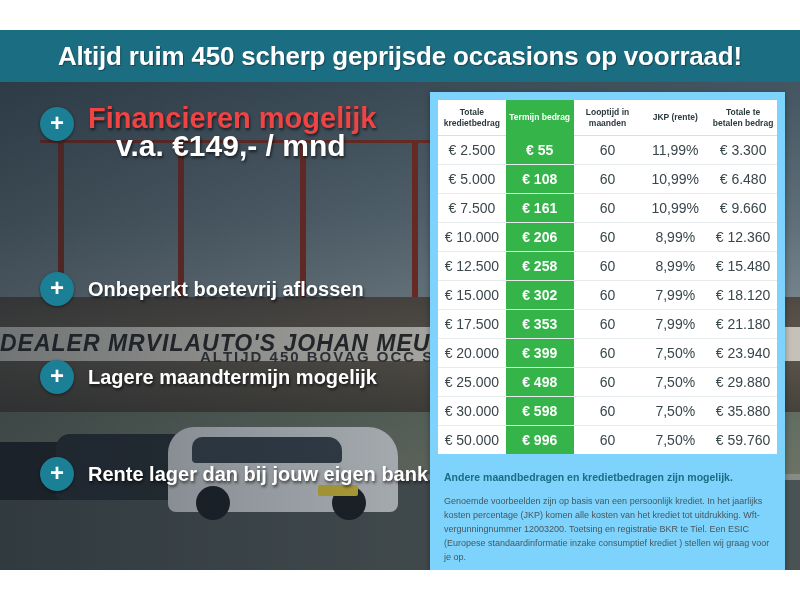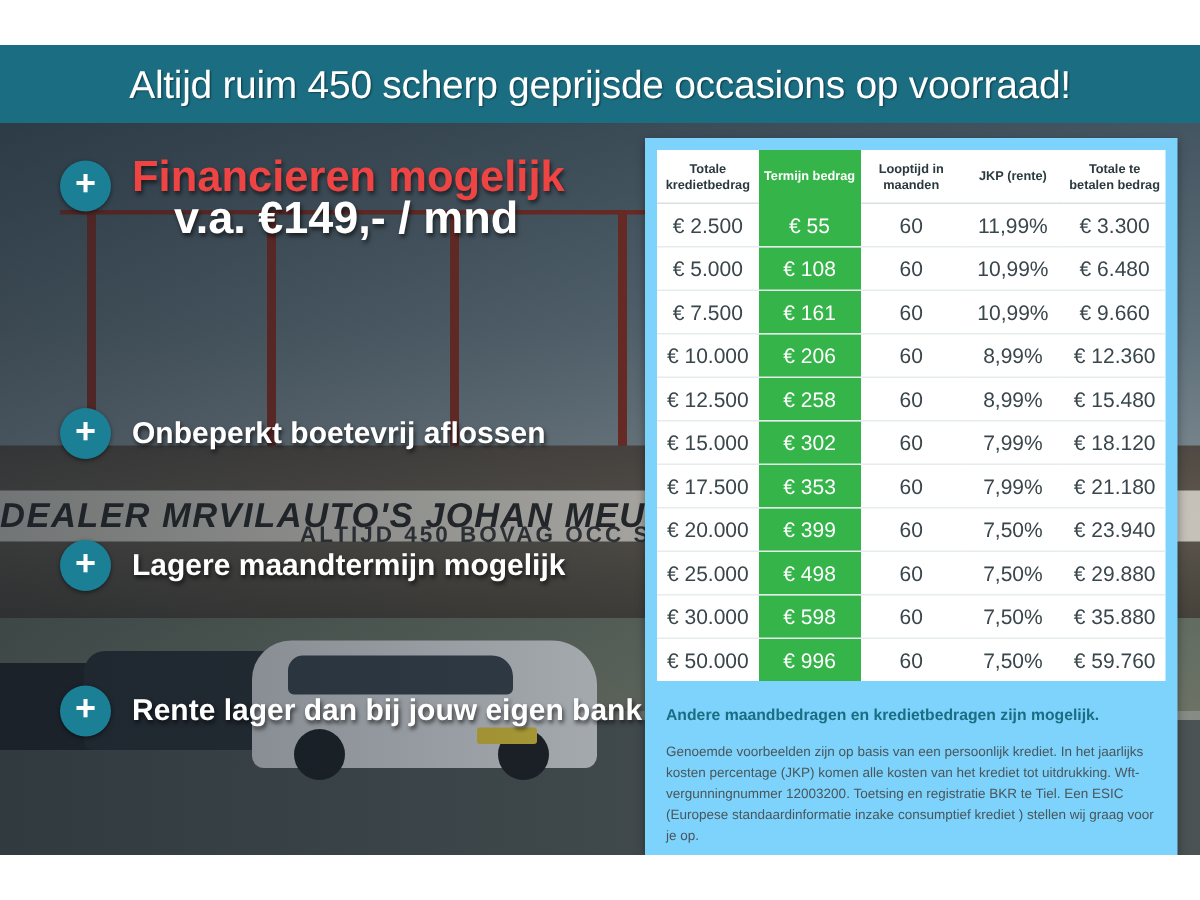--- a/index.html
+++ b/index.html
@@ -35,21 +35,21 @@
     position: absolute;
     left: 0; top: 30px;
     width: 800px;
     height: 52px;
     background: #1b6d82;
     color: #ffffff;
     display: flex;
     align-items: center;
     justify-content: center;
     font-size: 26px;
-    font-weight: normal;
+    font-weight: bold;
     letter-spacing: -0.2px;
     text-shadow: 1px 1px 1px rgba(0,0,0,0.35);
   }
   
   .photo {
     position: absolute;
     left: 0; top: 82px;
     width: 800px;
     height: 488px;
     overflow: hidden;
@@ -232,21 +232,21 @@
   table.rate td {
     font-size: 14px;
     color: #39464b;
     padding: 6px 2px;
     text-align: center;
     border-bottom: 1px solid #e6ecee;
   }
   table.rate td.hl {
     background: #35b44a;
     color: #ffffff;
-    font-weight: normal;
+    font-weight: bold;
   }
   table.rate tr:last-child td { border-bottom: none; }
   .panel-note-title {
     margin: 16px 14px 0 14px;
     font-size: 10.5px;
     font-weight: bold;
     color: #1b6d82;
     line-height: 1.4;
   }
   .panel-note-body {

